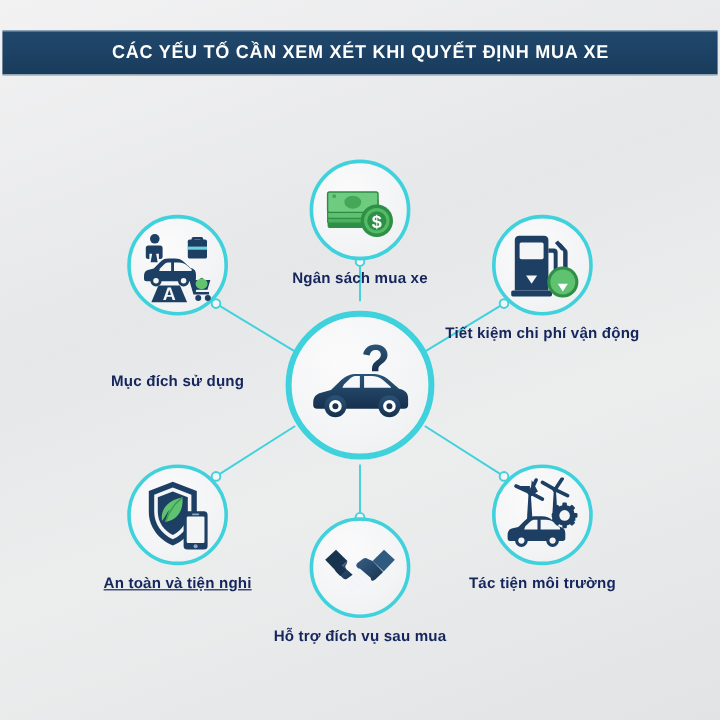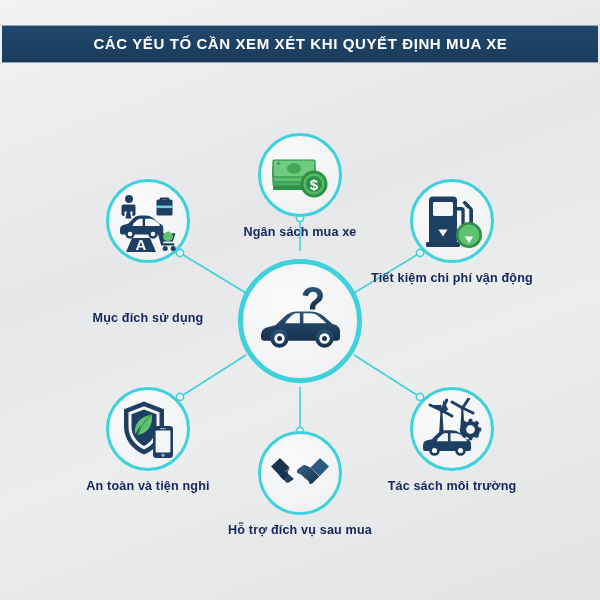--- a/index.html
+++ b/index.html
@@ -211,21 +211,21 @@
 
           <path d="M18 36c-1.5-9.5 5-17.5 17-19.5 1 10-3.5 19-14.5 20.5l3.5-10.5-5 8.5-1 1z" fill="#5fc270"></path>
           <path d="M35 16.5c-6.5 5-11 10.5-14 20.5" fill="none" stroke="#3d9b4c" stroke-width="1.2"></path>
 
           <rect x="36" y="28" width="20" height="32" rx="3.2" fill="#1d3f63"></rect>
           <rect x="38.6" y="32.5" width="14.8" height="22" rx="1" fill="#f3f5f6"></rect>
           <circle cx="46" cy="57.2" r="1.7" fill="#8ba7bd"></circle>
           <rect x="43" y="30" width="6" height="1.3" rx=".6" fill="#8ba7bd"></rect>
         </svg>
       </div>
-      <div class="label" style="top:50px;">An toàn và tiện nghi</div>
+      <div class="label" style="top:50px;text-decoration:underline;">An toàn và tiện nghi</div>
     </div>
 
     <div class="node" style="left:452px;top:366px;">
       <div class="circle outer"></div>
       <div class="icon">
         <svg viewBox="0 0 62 62">
           <g fill="#1d3f63">
 
             <path d="M19.5 12.5l1.8 0 1.6 26h-5z"></path>
             <path d="M20.6 10.6c.9 0 1.6.7 1.6 1.6 0 .5-.2.9-.6 1.2l-12-6.4 11-.2c.1-1.2.1-1.8 0-2.2zM22.4 12.9c.6.6.6 1.6 0 2.2-.4.4-.9.5-1.4.4l1.1-13.6 5.2 9.7c-1 .5-1.7.9-1.9 1.3z"></path>
@@ -265,21 +265,21 @@
             <rect x="47.6" y="37.8" width="3.8" height="4.4" rx="1"></rect>
             <rect x="38.8" y="29.6" width="4.4" height="3.8" rx="1"></rect>
             <rect x="55.8" y="29.6" width="4.4" height="3.8" rx="1"></rect>
             <rect x="41.2" y="23.3" width="4.2" height="3.8" rx="1" transform="rotate(-45 43.3 25.2)"></rect>
             <rect x="53.6" y="35.7" width="4.2" height="3.8" rx="1" transform="rotate(-45 55.7 37.6)"></rect>
             <rect x="53.6" y="23.3" width="4.2" height="3.8" rx="1" transform="rotate(45 55.7 25.2)"></rect>
             <rect x="41.2" y="35.7" width="4.2" height="3.8" rx="1" transform="rotate(45 43.3 37.6)"></rect>
           </g>
         </svg>
       </div>
-      <div class="label" style="top:50px;">Tác sách môi trường</div>
+      <div class="label" style="top:50px;">Tác tiện môi trường</div>
     </div>
 
     <div class="node" style="left:300px;top:410px;">
       <div class="circle outer"></div>
       <div class="icon">
         <svg viewBox="0 0 62 62">
           <defs>
             <linearGradient id="gH" x1="0" y1="0" x2="1" y2="1">
               <stop offset="0" stop-color="#355f84"></stop>
               <stop offset="1" stop-color="#17334f"></stop>

